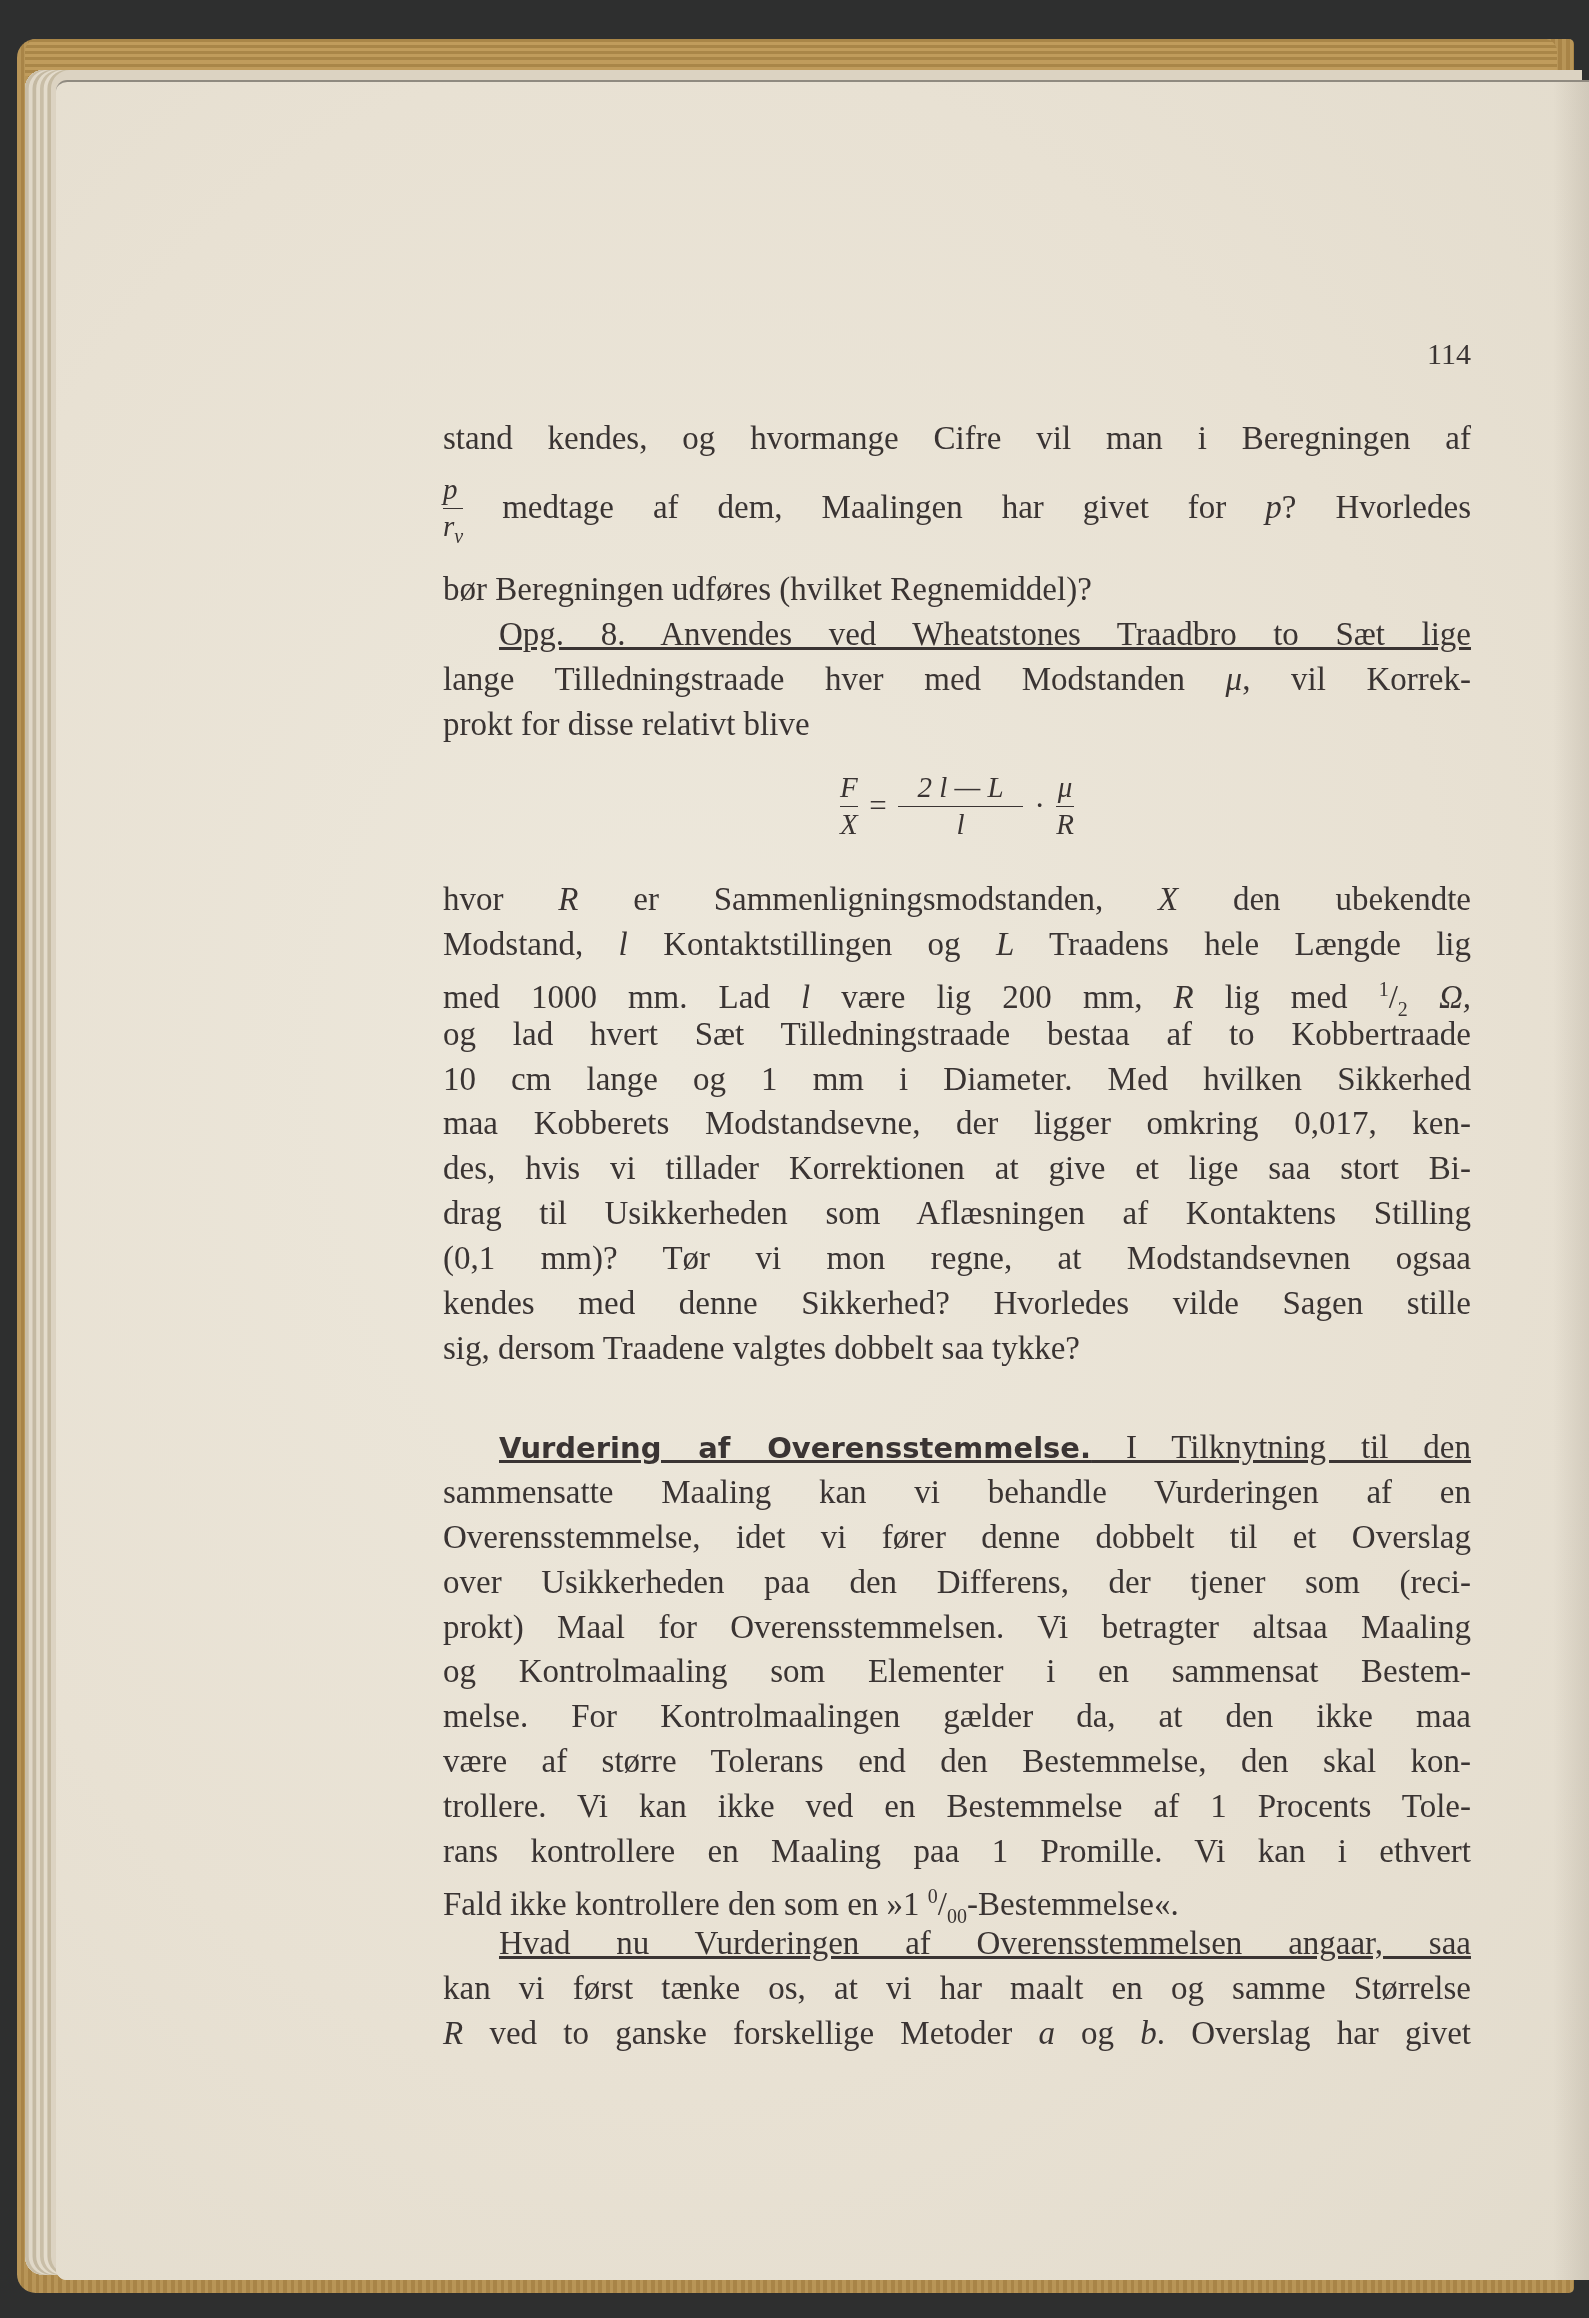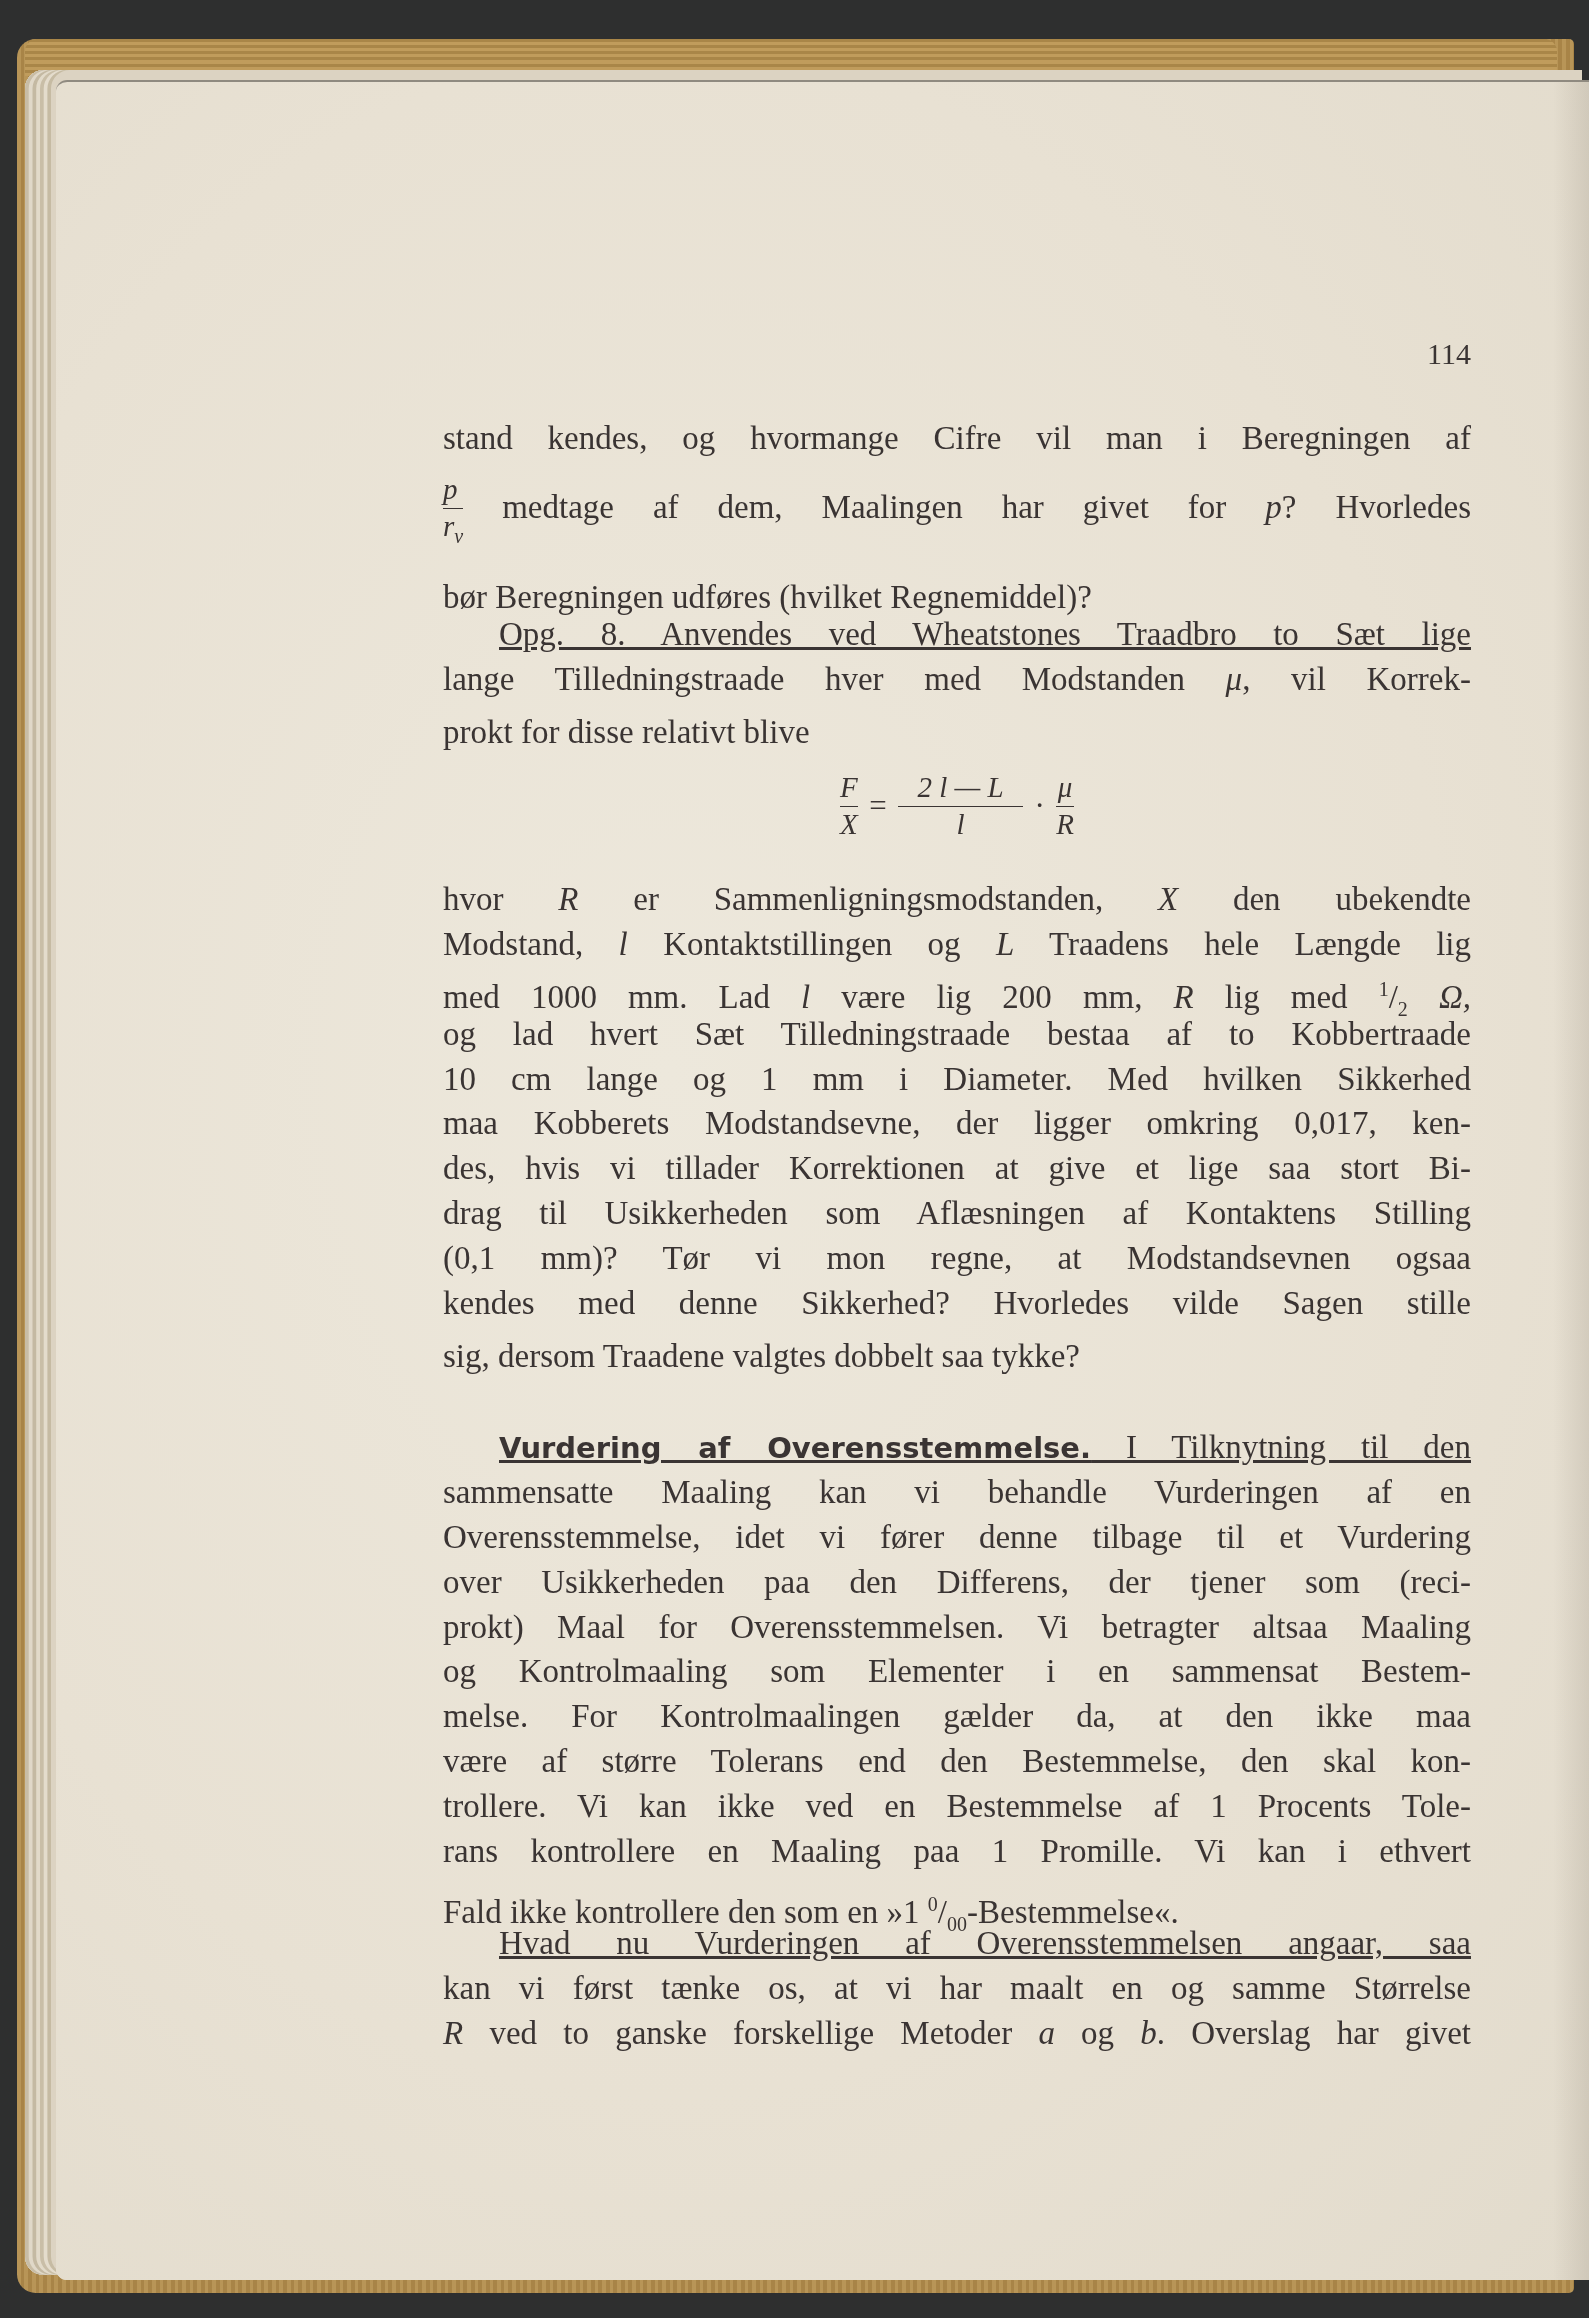--- a/index.html
+++ b/index.html
@@ -41,21 +41,21 @@
     font-size: 33px;
   }
   .page-number {
     position: absolute; top: 255px; left: 0; width: 100%; text-align: right;
     font-size: 30px;
   }
   .line {
     position: absolute; left: 0; width: 1028px; height: 41px; line-height: 41px;
     white-space: nowrap; text-align: justify; text-align-last: justify;
   }
-  .line.last { text-align-last: left; margin-top: 8px; }
+  .line.last { text-align-last: left; }
   .line.indent { padding-left: 56px; box-sizing: border-box; text-decoration: underline; }
   .heading { font-family: "DejaVu Sans", "Liberation Sans", sans-serif; font-weight: bold; font-size: 29px; }
   i { font-style: italic; }
   .frac { display: inline-block; vertical-align: middle; text-align: center; font-style: italic; line-height: 1; }
   .frac .num, .frac .den { display: block; font-size: 29px; }
   .frac .bar { display: block; border-top: 1.2px solid #3a3433; margin: 3.7px 0; }
   .formula {
     position: absolute; top: 691px; left: 0; width: 100%; text-align: center; font-size: 31px;
   }
   .formula .op { display: inline-block; vertical-align: middle; margin: 0 3.7px; }
@@ -126,21 +126,21 @@
     <div class="line" style="top:1066px">des, hvis vi tillader Korrektionen at give et lige saa stort Bi-</div>
     <div class="line" style="top:1111px">drag til Usikkerheden som Aflæsningen af Kontaktens Stilling</div>
     <div class="line" style="top:1156px">(0,1 mm)? Tør vi mon regne, at Modstandsevnen ogsaa</div>
     <div class="line" style="top:1201px">kendes med denne Sikkerhed? Hvorledes vilde Sagen stille</div>
     <div class="line last" style="top:1246px">sig, dersom Traadene valgtes dobbelt saa tykke?</div>
 
     <div class="line indent" style="top:1345px">
       <span class="heading">Vurdering af Overensstemmelse.</span><span> I Tilknytning til den</span>
     </div>
     <div class="line" style="top:1390px">sammensatte Maaling kan vi behandle Vurderingen af en</div>
-    <div class="line" style="top:1435px">Overensstemmelse, idet vi fører denne tilbage til et Vurdering</div>
+    <div class="line" style="top:1435px">Overensstemmelse, idet vi fører denne dobbelt til et Overslag</div>
     <div class="line" style="top:1480px">over Usikkerheden paa den Differens, der tjener som (reci-</div>
     <div class="line" style="top:1525px">prokt) Maal for Overensstemmelsen. Vi betragter altsaa Maaling</div>
     <div class="line" style="top:1569px">og Kontrolmaaling som Elementer i en sammensat Bestem-</div>
     <div class="line" style="top:1614px">melse. For Kontrolmaalingen gælder da, at den ikke maa</div>
     <div class="line" style="top:1659px">være af større Tolerans end den Bestemmelse, den skal kon-</div>
     <div class="line" style="top:1704px">trollere. Vi kan ikke ved en Bestemmelse af 1 Procents Tole-</div>
     <div class="line" style="top:1749px">rans kontrollere en Maaling paa 1 Promille. Vi kan i ethvert</div>
     <div class="line last" style="top:1794px">
       <span>Fald ikke kontrollere den som en »1 </span><sup>0</sup><span>/</span><sub>00</sub><span>-Bestemmelse«.</span>
     </div>

